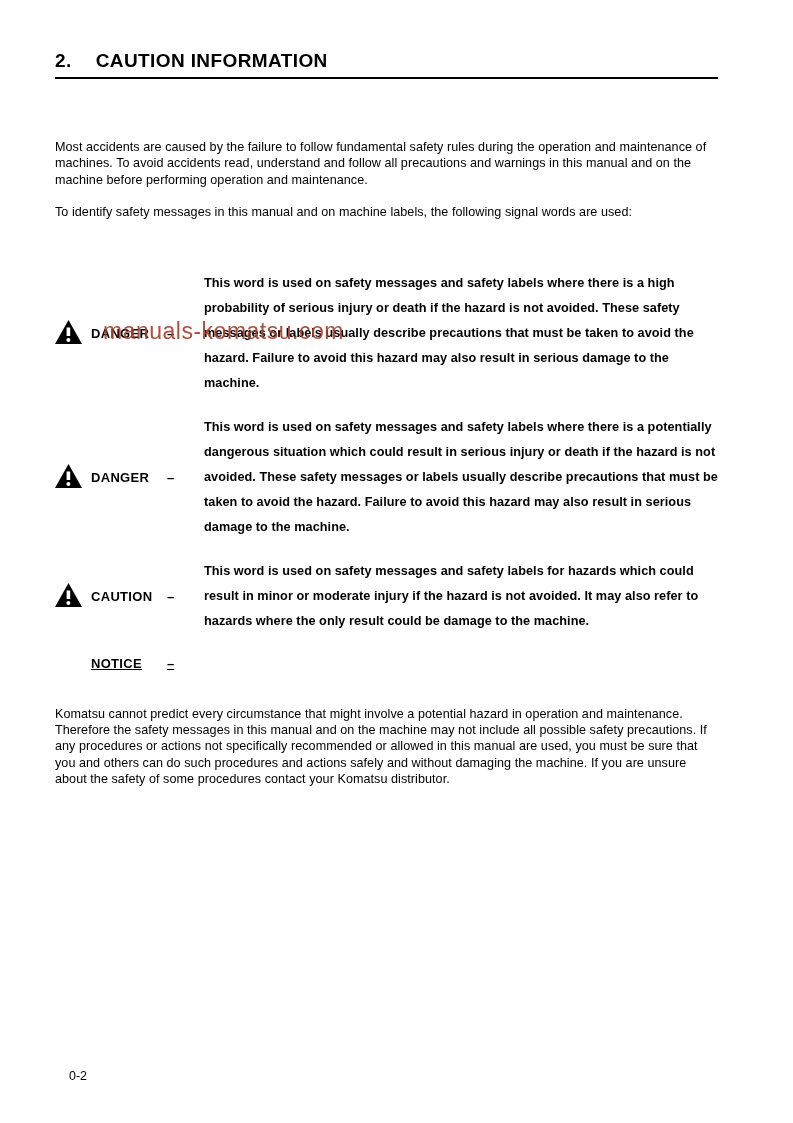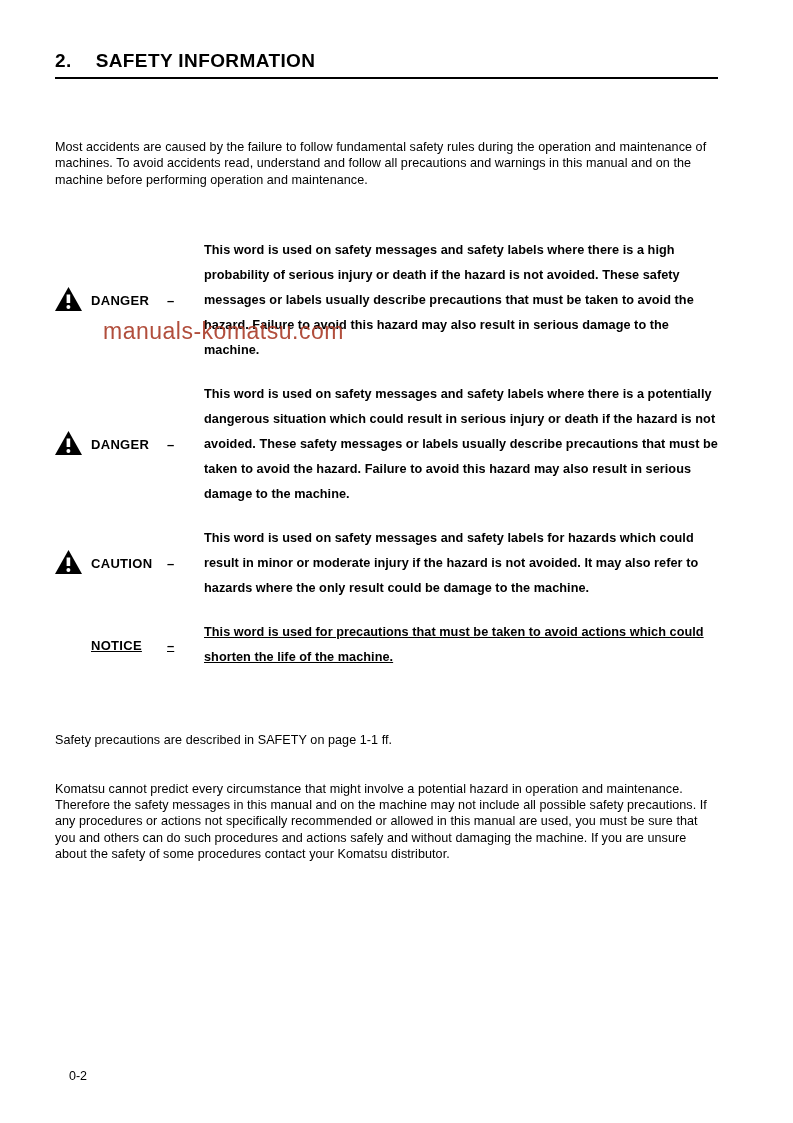--- a/index.html
+++ b/index.html
@@ -100,25 +100,26 @@
   }
 </style>
 </head>
 <body>
 
 <div class="page">
   <div class="content">
 
     <div class="title-row">
       <span>2.</span>
-      <span>SAFETY INFORMATION</span>
+      <span>CAUTION INFORMATION</span>
     </div>
     <div class="title-rule"></div>
 
     <p class="para intro1">Most accidents are caused by the failure to follow fundamental safety rules during the operation and maintenance of machines. To avoid accidents read, understand and follow all precautions and warnings in this manual and on the machine before performing operation and maintenance.</p>
+    <p class="para intro2">To identify safety messages in this manual and on machine labels, the following signal words are used:</p>
 
     <div class="signals">
 
       <div class="signal">
         <span class="sig-icon">
           <svg width="27" height="24" viewBox="0 0 27 24">
             <path d="M13.5 0 L27 24 L0 24 Z" fill="#000"></path>
             <rect x="11.6" y="7.5" width="3.6" height="8.5" fill="#fff"></rect>
             <circle cx="13.4" cy="20" r="2" fill="#fff"></circle>
           </svg>
@@ -153,26 +154,24 @@
         <span class="sig-dash">–</span>
         <span class="sig-text">This word is used on safety messages and safety labels for hazards which could result in minor or moderate injury if the hazard is not avoided. It may also refer to hazards where the only result could be damage to the machine.</span>
       </div>
 
       <div class="signal no-icon notice">
         <span class="sig-icon">
           <svg width="27" height="24" viewBox="0 0 27 24"></svg>
         </span>
         <span class="sig-label">NOTICE</span>
         <span class="sig-dash">–</span>
-        <span class="sig-text">This word is used for precautions that must be taken to avoid actions which could shorten the life of the machine.</span>
       </div>
 
     </div>
 
-    <p class="para safety-ref">Safety precautions are described in SAFETY on page 1-1 ff.</p>
     <p class="para closing">Komatsu cannot predict every circumstance that might involve a potential hazard in operation and maintenance. Therefore the safety messages in this manual and on the machine may not include all possible safety precautions. If any procedures or actions not specifically recommended or allowed in this manual are used, you must be sure that you and others can do such procedures and actions safely and without damaging the machine. If you are unsure about the safety of some procedures contact your Komatsu distributor.</p>
 
   </div>
 
   <div class="watermark" style="color: rgb(171, 63, 44);">manuals-komatsu.com</div>
 
   <div class="footer-page-num">0-2</div>
 </div>
 
 </body></html>

